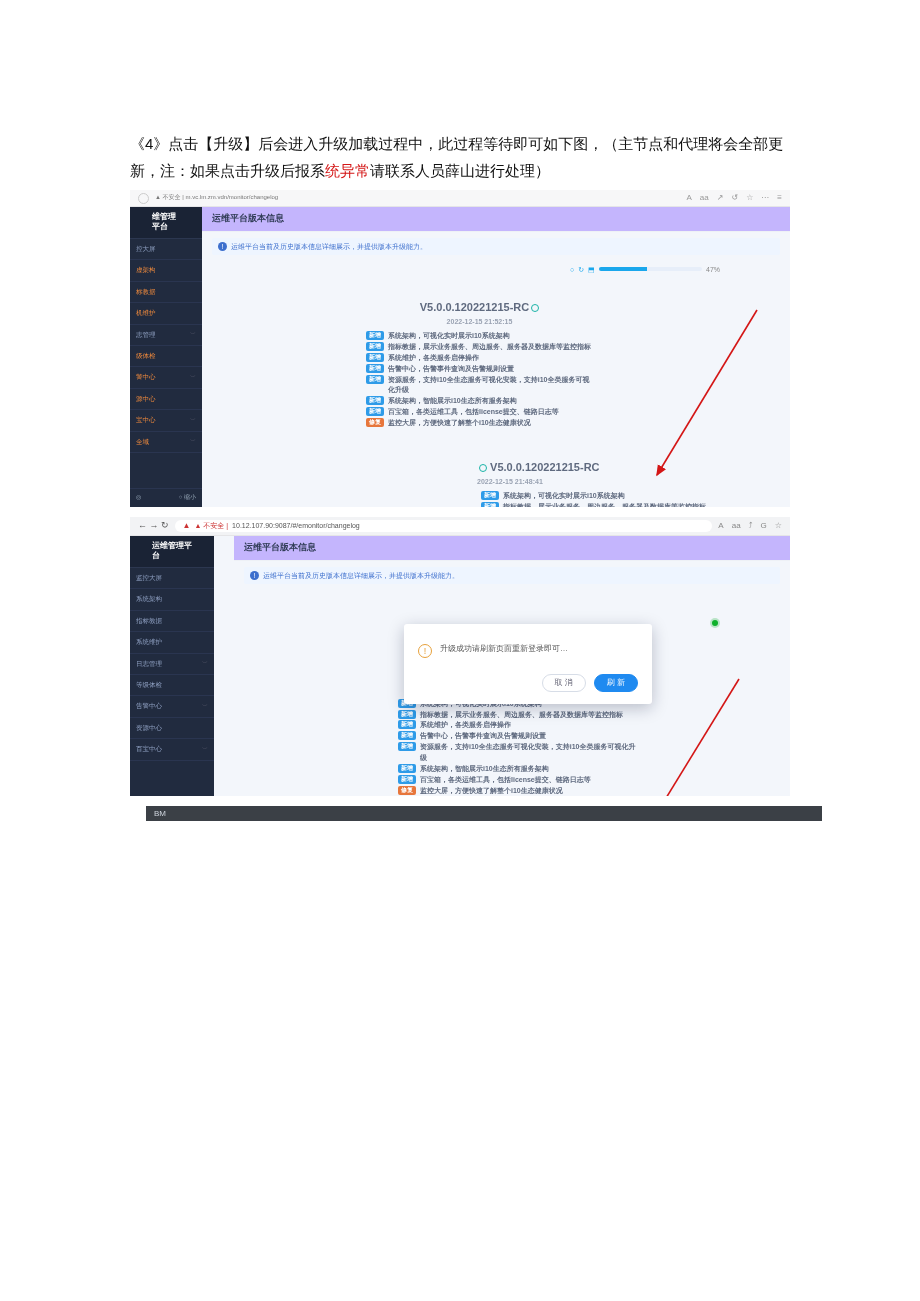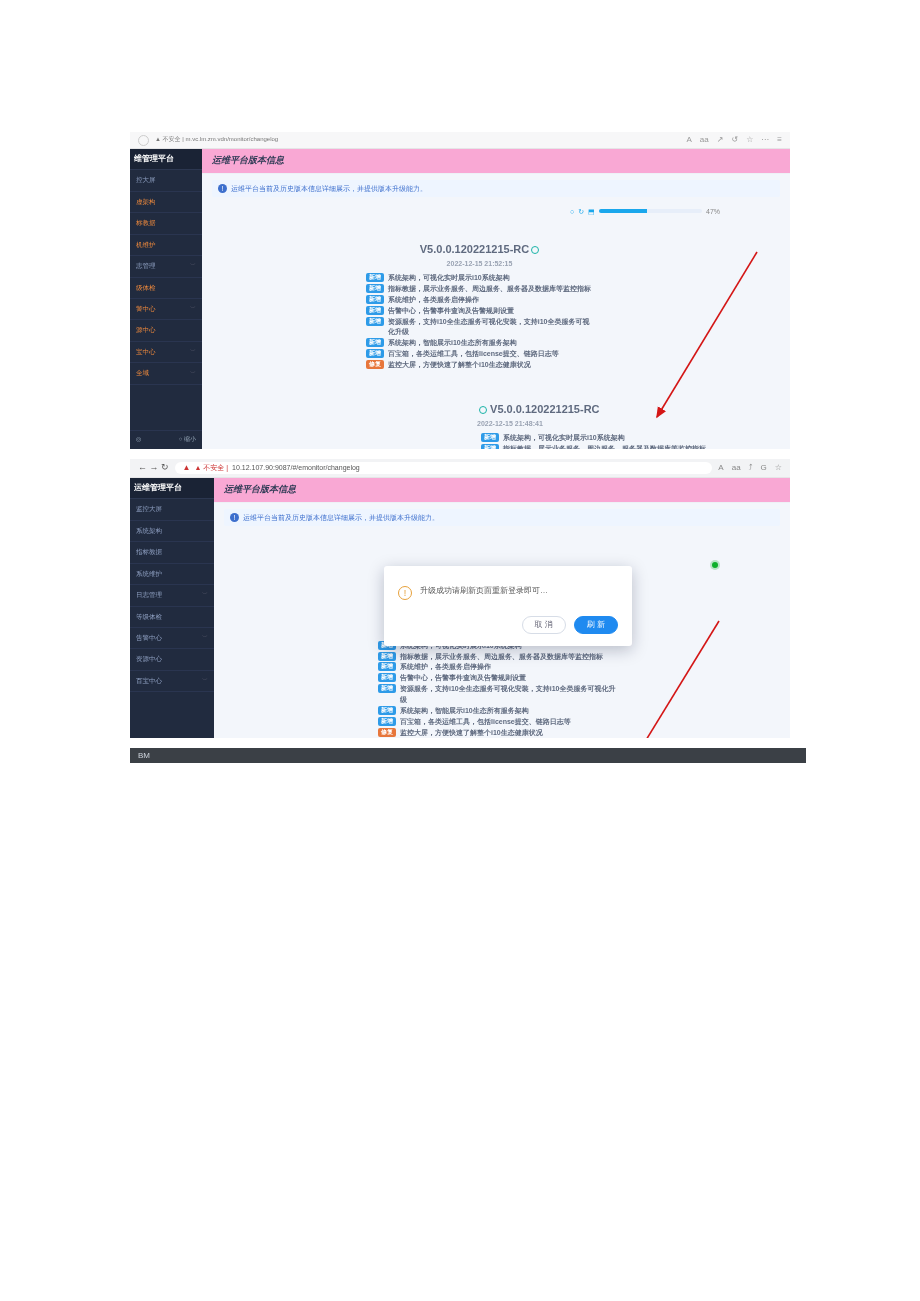--- a/index.html
+++ b/index.html
@@ -43,35 +43,35 @@
   }
   .shot .browserbar .url { flex: 1; }
   .shot .browserbar .rtools { display: flex; gap: 8px; font-size: 8px; color: #999; }
   .shot .app {
     display: flex;
     height: 300px;
     background: #f3f6fb;
     overflow: hidden;
     position: relative;
   }
-  .shot.app2 .app { height: 260px; }
+  .shot.app2 .app { height: 260px; gap: 20px; }
   .sidebar {
     width: 72px;
     background: #212b3f;
     color: #b9c2d4;
     font-size: 6.5px;
     display: flex;
     flex-direction: column;
   }
   .sidebar .brand {
     background: #1a2335;
     color: #fff;
     font-weight: 600;
     font-size: 8px;
-    padding: 5px 4px;
+    padding: 5px 22px;
     border-bottom: 1px solid #2c3750;
   }
   .sidebar .nav { flex: 1; }
   .sidebar .item {
     padding: 6px 6px;
     border-bottom: 1px solid #2a3550;
     display: flex;
     align-items: center;
     justify-content: space-between;
     color: #8fa0c2;
@@ -85,27 +85,26 @@
     display: flex;
     justify-content: space-between;
     border-top: 1px solid #2a3550;
   }
   .contentarea {
     flex: 1;
     display: flex;
     flex-direction: column;
   }
   .cardhead {
-    background: #f9a8d4;
+    background: #c4b5fd;
     padding: 6px 10px;
     font-size: 9px;
     color: #2f3b55;
     font-weight: 600;
     border-bottom: 1px solid #eef1f6;
-    font-style: italic;
   }
   .infoalert {
     margin: 6px 10px 0 10px;
     background: #eef5ff;
     color: #3d6fcd;
     border-radius: 2px;
     font-size: 7px;
     padding: 4px 6px;
     display: flex;
     align-items: center;
@@ -262,40 +261,43 @@
     font-size: 15px;
     line-height: 1.8;
     color: #111;
   }
   .bm {
     width: 660px;
     background: #3b4046;
     color: #cdd3dc;
     font-size: 8px;
     padding: 3px 8px;
-    margin-left: 0;
+    margin-left: 16px;
   }
   
   .browserbar.light {
     background: #f2f3f5;
     height: 18px;
     font-size: 7px;
   }
   .browserbar.light .arrows { display:flex; gap:6px; color:#555; font-size:9px;}
   .browserbar.light .url {
     background:#fff; border-radius:10px; padding:1px 8px;
     color:#c33; display:flex; align-items:center; gap:4px;
   }
   .browserbar.light .url .lock { color:#c33; font-size:8px;}
 </style>
 </head>
 <body>
 
 <div class="page">
 
+  <div class="lead">
+    <span>《4》点击【升级】后会进入升级加载过程中，此过程等待即可如下图，（主节点和代理将会全部更新，注：如果点击升级后报系</span><span class="red">统异常</span><span>请联系人员薛山进行处理）</span>
+  </div>
 
   <div class="shot">
     <div class="browserbar">
       <span class="dot"></span>
       <span class="url">
         <span>▲ 不安全 | </span><span>m.vc.lm.zm.vdn/monitor/changelog</span>
       </span>
       <span class="rtools" id="s1-tools">
           <span>A</span>
           <span>aa</span>

